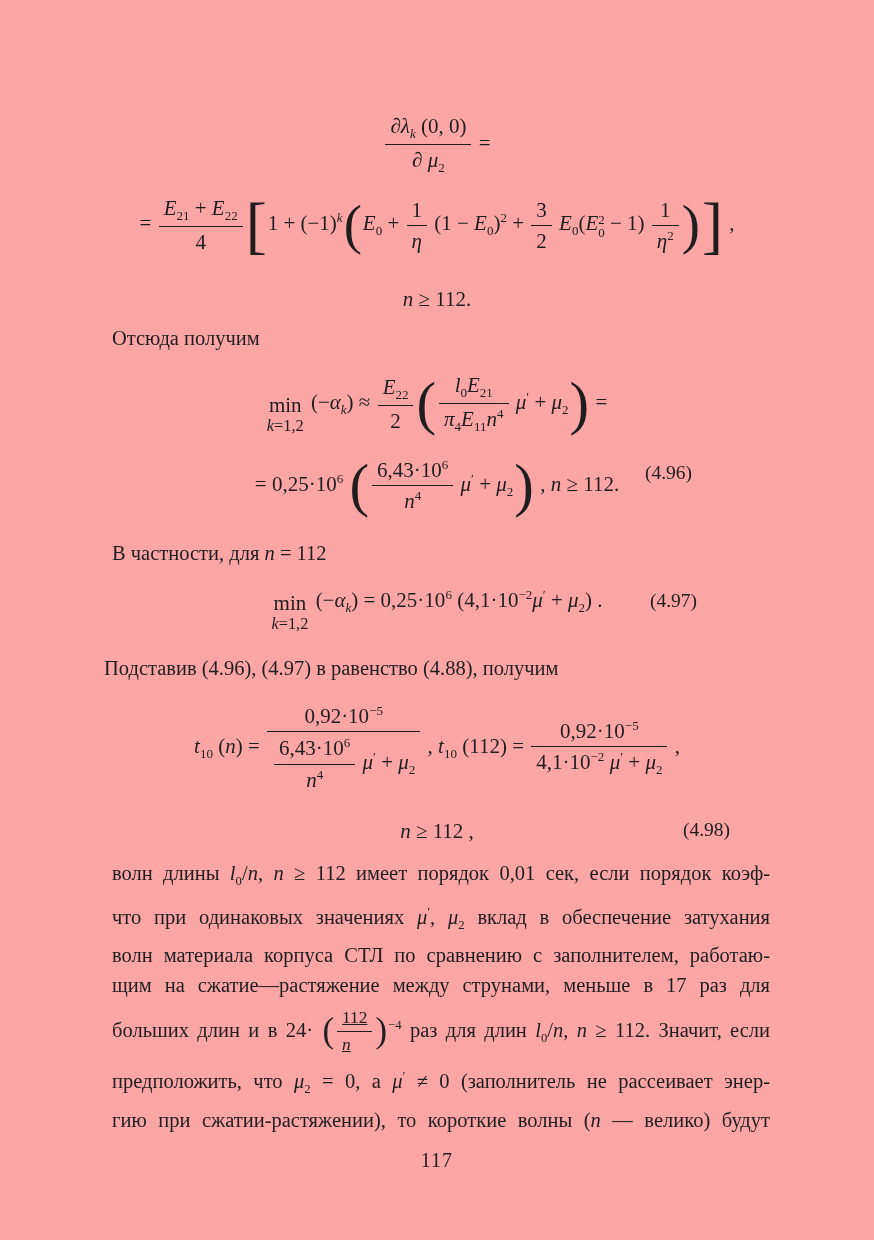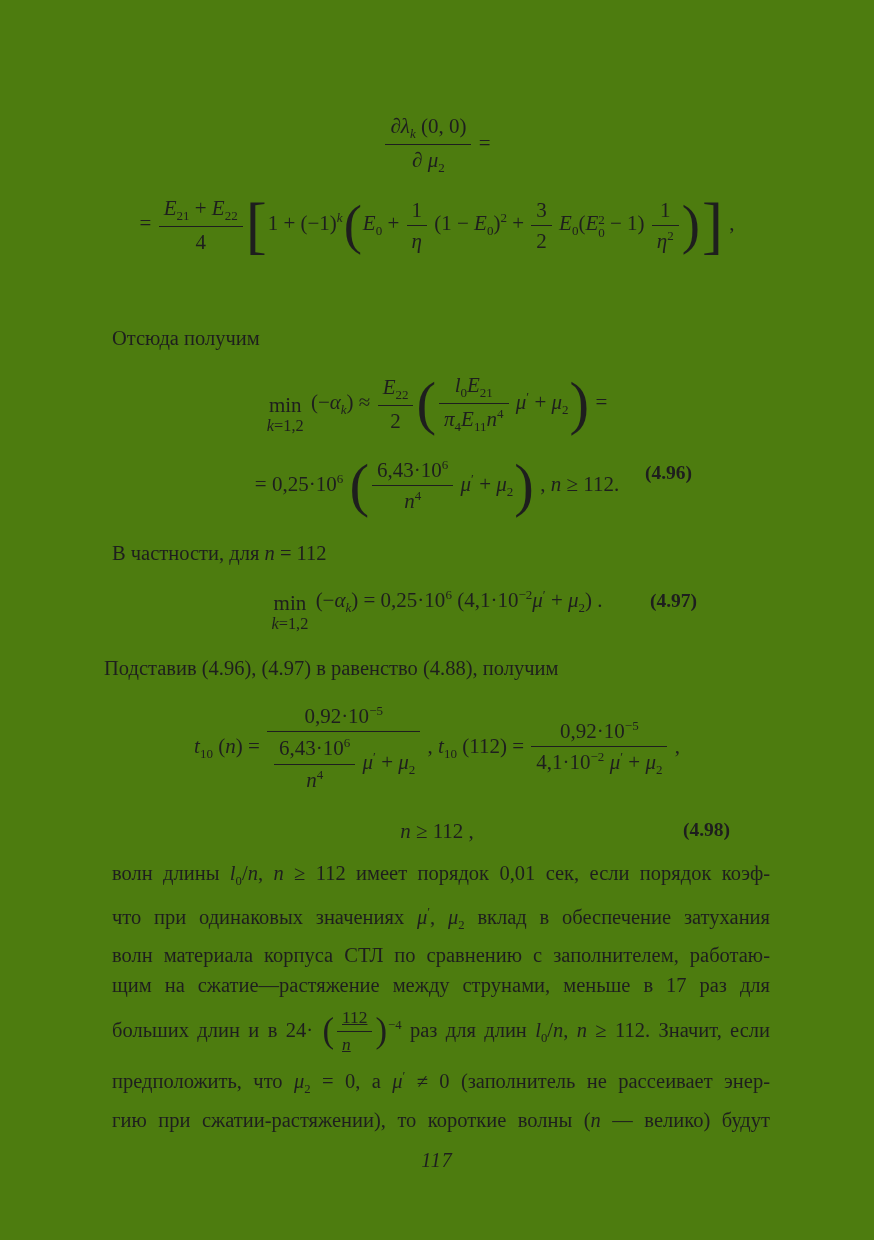--- a/index.html
+++ b/index.html
@@ -1,27 +1,27 @@
 <!DOCTYPE html>
 <html><head>
 <meta charset="utf-8">
 <style>
   html,body{margin:0;padding:0;background:#ffffff;}
   .page{
-    position:relative;width:874px;height:1240px;background:#4d7c0f;
+    position:relative;width:874px;height:1240px;background:#fca5a5;
     color:#1e1e1e;font-family:"Liberation Serif","DejaVu Serif",serif;
     overflow:hidden;
   }
   .eq{position:absolute;left:0;width:874px;text-align:center;font-size:21px;white-space:nowrap;}
   .txtline{position:absolute;font-size:20.5px;white-space:nowrap;}
-  .eqlabel{position:absolute;font-size:19.5px;font-weight:bold;}
+  .eqlabel{position:absolute;font-size:19.5px;}
   .para{position:absolute;left:112px;top:858px;width:658px;font-size:20.5px;}
   .pline{line-height:30.5px;text-align:justify;text-align-last:justify;}
   .pline.tall{line-height:48px;}
-  .pagenum{position:absolute;top:1149px;left:0;width:874px;text-align:center;font-size:20px;letter-spacing:1px;font-style:italic;}
+  .pagenum{position:absolute;top:1149px;left:0;width:874px;text-align:center;font-size:20px;letter-spacing:1px;}
 
   
   .mit{font-style:italic;}
   .msub{font-size:0.62em;vertical-align:-0.4em;}
   .msup{font-size:0.62em;vertical-align:0.6em;}
   .mfrac{display:inline-block;vertical-align:middle;text-align:center;margin:0 2px;line-height:1.25;}
   .mnum{display:block;padding:1px 5px 2px;border-bottom:1.5px solid #1e1e1e;}
   .mden{display:block;padding:2px 5px 1px;}
   .pline .mfrac{font-size:0.85em;text-decoration:underline;}
   .mbig{display:inline-block;vertical-align:middle;line-height:0.82;font-weight:400;padding:0 1px;}
@@ -33,20 +33,21 @@
 </style>
 </head>
 <body>
 
 <div class="page">
 
   <div class="eq" style="top:112px"><span class="mfrac"><span class="mnum"><span class="mit">∂λ</span><span class="msub mit">k</span><span class="mtxt"> (0, 0)</span></span><span class="mden"><span class="mit">∂ μ</span><span class="msub">2</span></span></span><span class="mtxt"> =</span></div>
 
   <div class="eq" style="top:194px"><span class="mtxt">= </span><span class="mfrac"><span class="mnum"><span class="mit">E</span><span class="msub">21</span><span class="mtxt"> + </span><span class="mit">E</span><span class="msub">22</span></span><span class="mden"><span class="mtxt">4</span></span></span><span class="mbig" style="font-size: 3em;">[</span><span class="mtxt">1 + (−1)</span><span class="msup mit">k</span><span class="mbig" style="font-size: 2.6em;">(</span><span class="mit">E</span><span class="msub">0</span><span class="mtxt"> + </span><span class="mfrac"><span class="mnum"><span class="mtxt">1</span></span><span class="mden"><span class="mit">η</span></span></span><span class="mtxt"> (1 − </span><span class="mit">E</span><span class="msub">0</span><span class="mtxt">)</span><span class="msup">2</span><span class="mtxt"> + </span><span class="mfrac"><span class="mnum"><span class="mtxt">3</span></span><span class="mden"><span class="mtxt">2</span></span></span><span class="mit"> E</span><span class="msub">0</span><span class="mtxt">(</span><span class="mit">E</span><span class="mss"><span class="msups">2</span><span class="msubs">0</span></span><span class="mtxt"> − 1) </span><span class="mfrac"><span class="mnum"><span class="mtxt">1</span></span><span class="mden"><span class="mit">η</span><span class="msup">2</span></span></span><span class="mbig" style="font-size: 2.6em;">)</span><span class="mbig" style="font-size: 3em;">]</span><span class="mtxt"> ,</span></div>
 
+  <div class="eq" style="top:287px"><span class="mit">n</span><span class="mtxt"> ≥ 112.</span></div>
 
   <div class="txtline" style="top:327px;left:112px">Отсюда получим</div>
 
   <div class="eq" style="top:371px"><span class="mund"><span class="mmain"><span class="mtxt">min</span></span><span class="munder"><span class="mit">k</span><span class="mtxt">=1,2</span></span></span><span class="mtxt"> (−</span><span class="mit">α</span><span class="msub mit">k</span><span class="mtxt">) ≈ </span><span class="mfrac"><span class="mnum"><span class="mit">E</span><span class="msub">22</span></span><span class="mden"><span class="mtxt">2</span></span></span><span class="mbig" style="font-size: 2.8em;">(</span><span class="mfrac"><span class="mnum"><span class="mit">l</span><span class="msub">0</span><span class="mit">E</span><span class="msub">21</span></span><span class="mden"><span class="mit">π</span><span class="msub">4</span><span class="mit">E</span><span class="msub">11</span><span class="mit">n</span><span class="msup">4</span></span></span><span class="mit"> μ</span><span class="msup">′</span><span class="mtxt"> + </span><span class="mit">μ</span><span class="msub">2</span><span class="mbig" style="font-size: 2.8em;">)</span><span class="mtxt"> =</span></div>
 
   <div class="eq" style="top:456px"><span class="mtxt">= 0,25·10</span><span class="msup">6</span><span class="mtxt"> </span><span class="mbig" style="font-size: 2.8em;">(</span><span class="mfrac"><span class="mnum"><span class="mtxt">6,43·10</span><span class="msup">6</span></span><span class="mden"><span class="mit">n</span><span class="msup">4</span></span></span><span class="mit"> μ</span><span class="msup">′</span><span class="mtxt"> + </span><span class="mit">μ</span><span class="msub">2</span><span class="mbig" style="font-size: 2.8em;">)</span><span class="mtxt"> ,  </span><span class="mit">n</span><span class="mtxt"> ≥ 112.</span></div>
   <div class="eqlabel" style="top:462px;left:645px">(4.96)</div>
 
   <div class="txtline" style="top:542px;left:112px"><span class="mtxt">В частности, для </span><span class="mit">n</span><span class="mtxt"> = 112</span></div>
 

